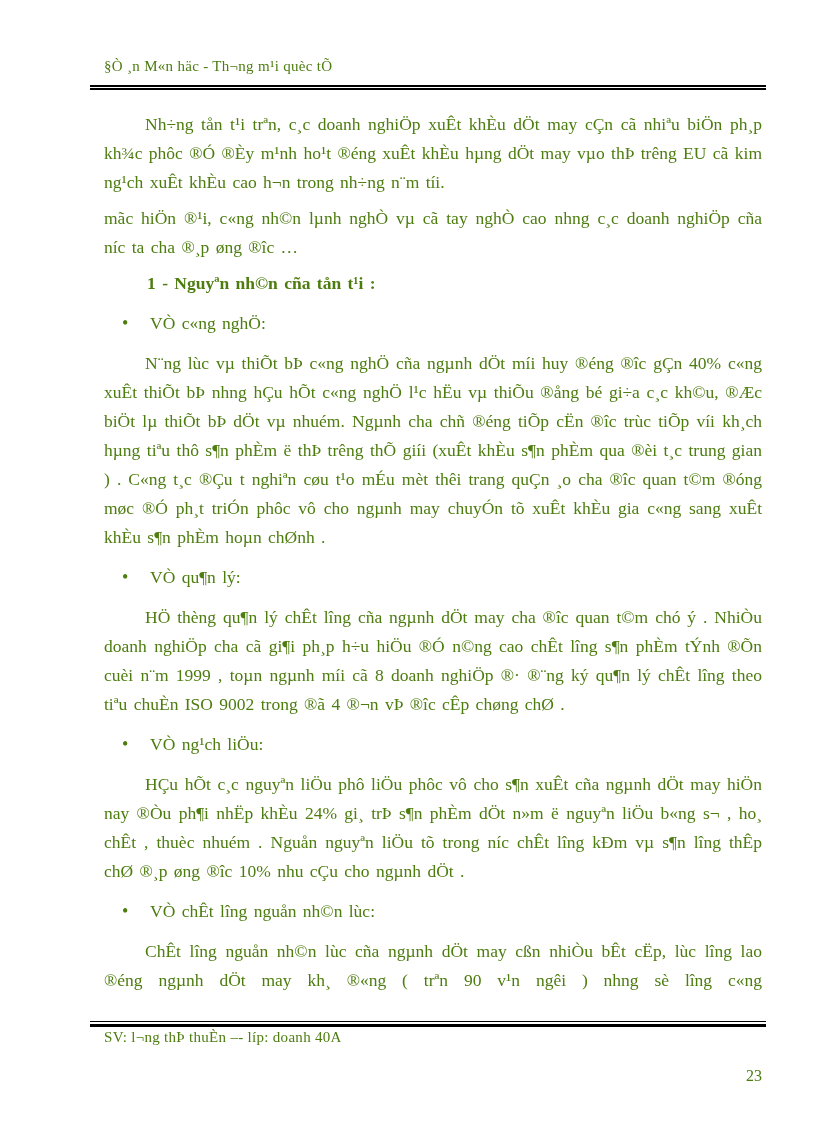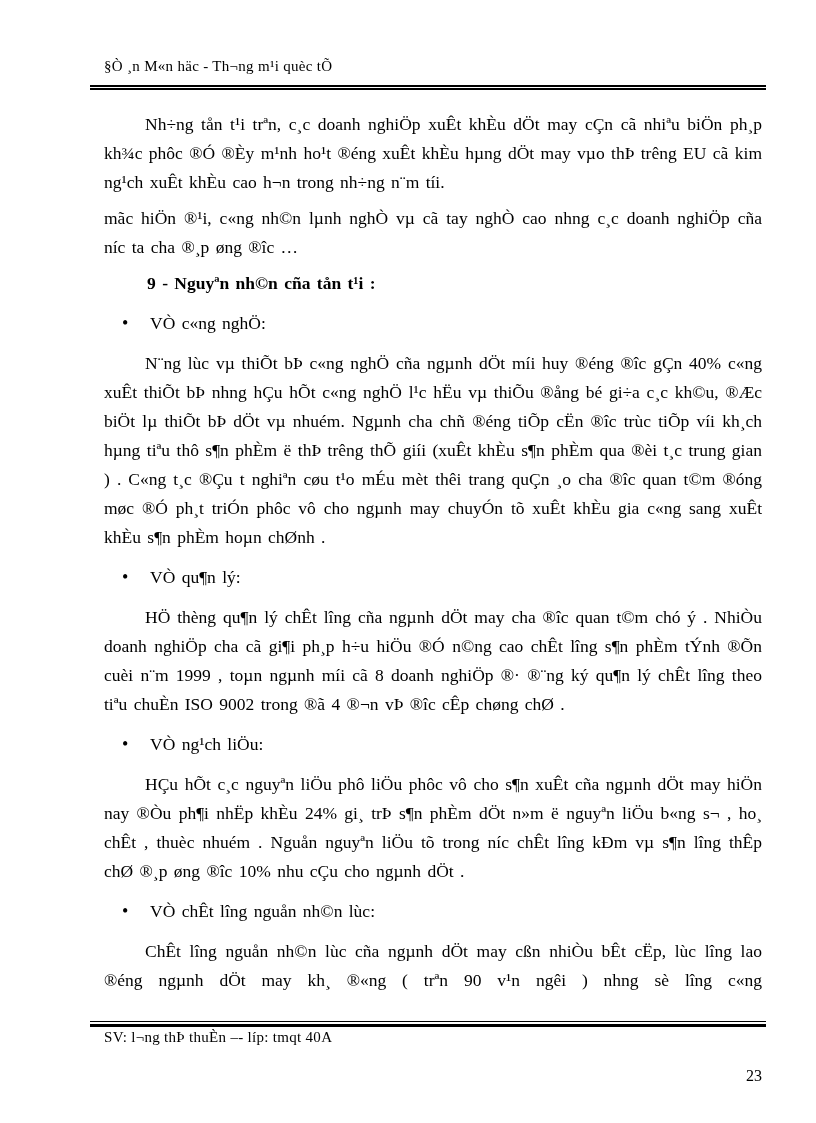--- a/index.html
+++ b/index.html
@@ -1,21 +1,21 @@
 <!DOCTYPE html>
 <html><head>
 <meta charset="utf-8">
 <style>
   html, body { margin: 0; padding: 0; background: #ffffff; }
   .page {
     position: relative;
     width: 816px;
     height: 1123px;
     background: #ffffff;
-    color: #000000;
+    color: #4d7c0f;
     font-family: "Liberation Serif", "DejaVu Serif", serif;
     overflow: hidden;
     margin: 0 auto;
   }
   .header-title {
     position: absolute;
     left: 104px;
     top: 58px;
     font-size: 15px;
     letter-spacing: 0.3px;
@@ -94,21 +94,21 @@
 
   <div class="header-title">§Ò ¸n M«n häc - Th¬ng m¹i quèc tÕ</div>
   <div class="header-rule"></div>
 
   <div class="body-area">
 
     <p class="para para-indent">Nh÷ng tån t¹i trªn, c¸c doanh nghiÖp xuÊt khÈu dÖt may cÇn cã nhiªu biÖn ph¸p kh¾c phôc ®Ó ®Èy m¹nh ho¹t ®éng xuÊt khÈu hµng dÖt may vµo thÞ trêng EU cã kim ng¹ch xuÊt khÈu cao h¬n trong nh÷ng n¨m tíi.</p>
 
     <p class="para">mãc hiÖn ®¹i, c«ng nh©n lµnh nghÒ vµ cã tay nghÒ cao nhng c¸c doanh nghiÖp cña níc ta cha ®¸p øng ®îc …</p>
 
-    <p class="para section-heading">9 - Nguyªn nh©n cña tån t¹i :</p>
+    <p class="para section-heading">1 - Nguyªn nh©n cña tån t¹i :</p>
 
     <div class="bullet-row">
       <span class="bullet-dot"></span>
       <span>VÒ c«ng nghÖ:</span>
     </div>
     <p class="para para-indent">N¨ng lùc vµ thiÕt bÞ c«ng nghÖ cña ngµnh dÖt míi huy ®éng ®îc gÇn 40% c«ng xuÊt thiÕt bÞ nhng hÇu hÕt c«ng nghÖ l¹c hËu vµ thiÕu ®ång bé gi÷a c¸c kh©u, ®Æc biÖt lµ thiÕt bÞ dÖt vµ nhuém. Ngµnh cha chñ ®éng tiÕp cËn ®îc trùc tiÕp víi kh¸ch hµng tiªu thô s¶n phÈm ë thÞ trêng thÕ giíi (xuÊt khÈu s¶n phÈm qua ®èi t¸c trung gian ) . C«ng t¸c ®Çu t nghiªn cøu t¹o mÉu mèt thêi trang quÇn ¸o cha ®îc quan t©m ®óng møc ®Ó ph¸t triÓn phôc vô cho ngµnh may chuyÓn tõ xuÊt khÈu gia c«ng sang xuÊt khÈu s¶n phÈm hoµn chØnh .</p>
 
     <div class="bullet-row">
       <span class="bullet-dot"></span>
       <span>VÒ qu¶n lý:</span>
@@ -123,16 +123,16 @@
 
     <div class="bullet-row">
       <span class="bullet-dot"></span>
       <span>VÒ chÊt lîng nguån nh©n lùc:</span>
     </div>
     <p class="para para-indent cut-para">ChÊt lîng nguån nh©n lùc cña ngµnh dÖt may cßn nhiÒu bÊt cËp, lùc lîng lao ®éng ngµnh dÖt may kh¸ ®«ng ( trªn 90 v¹n ngêi ) nhng sè lîng c«ng</p>
 
   </div>
 
   <div class="footer-rule"></div>
-  <div class="footer-info">SV: l¬ng thÞ thuÈn –- líp: tmqt 40A</div>
+  <div class="footer-info">SV: l¬ng thÞ thuÈn –- líp: doanh 40A</div>
   <div class="page-number">23</div>
 
 </div>
 
 </body></html>

